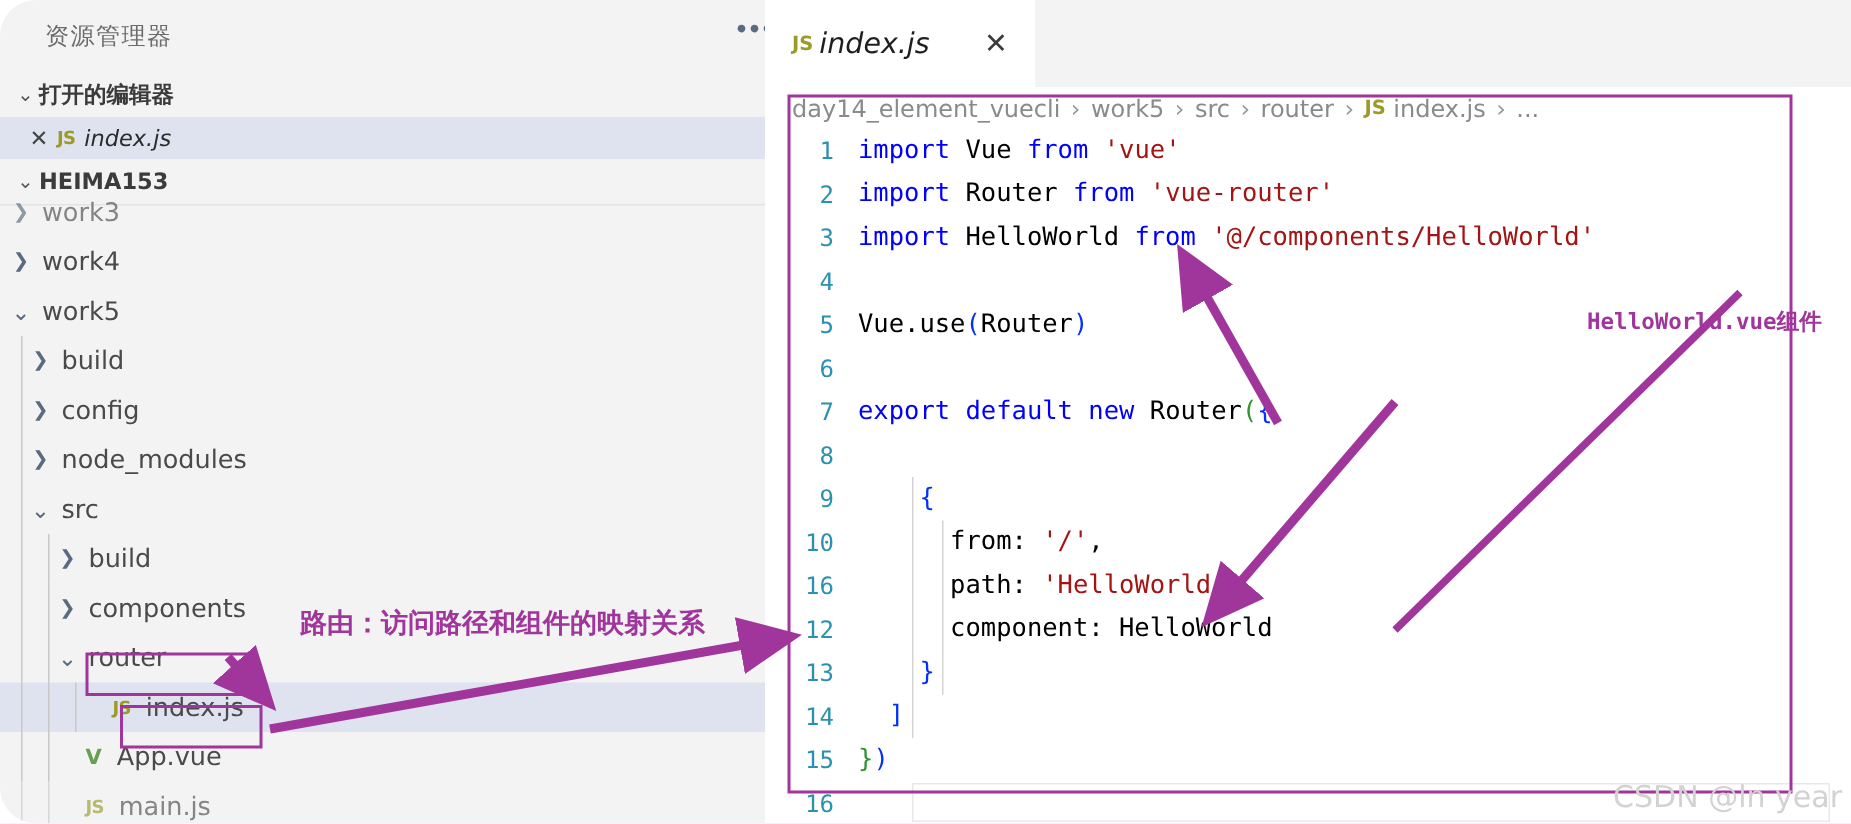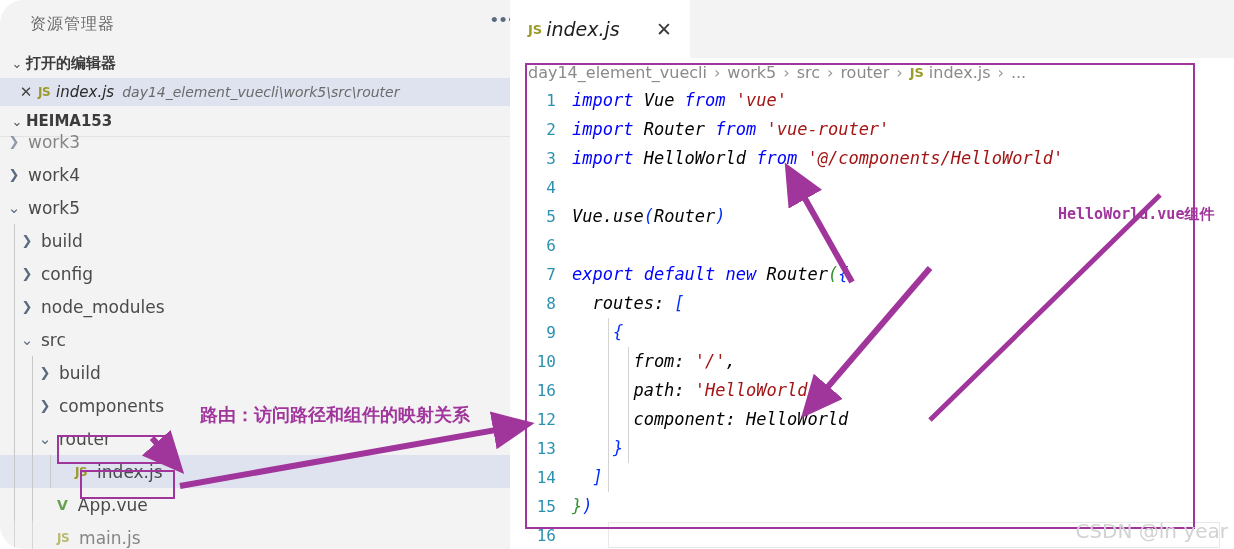--- a/index.html
+++ b/index.html
@@ -230,21 +230,21 @@
   }
   .ln {
     width: 62px;
     text-align: right;
     padding-right: 16px;
     box-sizing: border-box;
     color: #2b91af;
     font-size: 16px;
     flex: 0 0 auto;
   }
-  .code-text { position: relative; font-style: italic; }
+  .code-text { position: relative; }
   .kw  { color: #0000ff; }
   .str { color: #a31515; }
   .pln { color: #000000; }
   .brk { color: #0431fa; }
   .brk2{ color: #319331; }
   .indent-guide {
     position: absolute;
     width: 1px;
     background: #d3d3d3;
   }
@@ -308,21 +308,20 @@
 
     <div class="section-header">
       <span class="chev">⌄</span>
       <span>打开的编辑器</span>
     </div>
 
     <div class="open-editor-row">
       <span class="close-x">✕</span>
       <span class="js-badge">JS</span>
       <span class="file-name-italic">index.js</span>
-      <span class="file-path-italic">day14_element_vuecli\work5\src\router</span>
     </div>
 
     <div class="section-header" style="border-bottom:1px solid #e3e3e3;">
       <span class="chev">⌄</span>
       <span>HEIMA153</span>
     </div>
 
     <div class="tree" id="tree-root" style="margin-top:-12px;">
         <div class="tree-row" style="opacity: 0.65;">
           <span class="chev" style="margin-left: 4px;">❯</span>
@@ -426,21 +425,21 @@
           <span>...</span>
         </div>
       <div class="code-area" id="code-root">
           <div class="code-line"><span class="ln">1</span><span class="code-text"><span class="kw">import</span><span class="pln"> Vue </span><span class="kw">from</span><span class="pln"> </span><span class="str">'vue'</span></span></div>
           <div class="code-line"><span class="ln">2</span><span class="code-text"><span class="kw">import</span><span class="pln"> Router </span><span class="kw">from</span><span class="pln"> </span><span class="str">'vue-router'</span></span></div>
           <div class="code-line"><span class="ln">3</span><span class="code-text"><span class="kw">import</span><span class="pln"> HelloWorld </span><span class="kw">from</span><span class="pln"> </span><span class="str">'@/components/HelloWorld'</span></span></div>
           <div class="code-line"><span class="ln">4</span><span class="code-text"></span></div>
           <div class="code-line"><span class="ln">5</span><span class="code-text"><span class="pln">Vue.use</span><span class="brk">(</span><span class="pln">Router</span><span class="brk">)</span></span></div>
           <div class="code-line"><span class="ln">6</span><span class="code-text"></span></div>
           <div class="code-line"><span class="ln">7</span><span class="code-text"><span class="kw">export</span><span class="pln"> </span><span class="kw">default</span><span class="pln"> </span><span class="kw">new</span><span class="pln"> Router</span><span class="brk2">(</span><span class="brk">{</span></span></div>
-          <div class="code-line"><span class="ln">8</span><span class="code-text"><span class="pln">  routes: </span><span class="brk">[</span></span></div>
+          <div class="code-line"><span class="ln">8</span></div>
           <div class="code-line"><span class="ln">9</span><span class="code-text"><span class="pln">    </span><span class="brk">{</span></span></div>
           <div class="code-line"><span class="ln">10</span><span class="code-text"><span class="pln">      from: </span><span class="str">'/'</span><span class="pln">,</span></span></div>
           <div class="code-line"><span class="ln">16</span><span class="code-text"><span class="pln">      path: </span><span class="str">'HelloWorld'</span><span class="pln">,</span></span></div>
           <div class="code-line"><span class="ln">12</span><span class="code-text"><span class="pln">      component: HelloWorld</span></span></div>
           <div class="code-line"><span class="ln">13</span><span class="code-text"><span class="pln">    </span><span class="brk">}</span></span></div>
           <div class="code-line"><span class="ln">14</span><span class="code-text"><span class="pln">  </span><span class="brk">]</span></span></div>
           <div class="code-line"><span class="ln">15</span><span class="code-text"><span class="brk2">}</span><span class="brk">)</span></span></div>
           <div class="code-line"><span class="ln">16</span><span class="code-text"></span></div>
           <div class="indent-guide" style="left: 98px; top: 232px; height: 174px;"></div>
           <div class="indent-guide" style="left: 118px; top: 261px; height: 116px;"></div>

